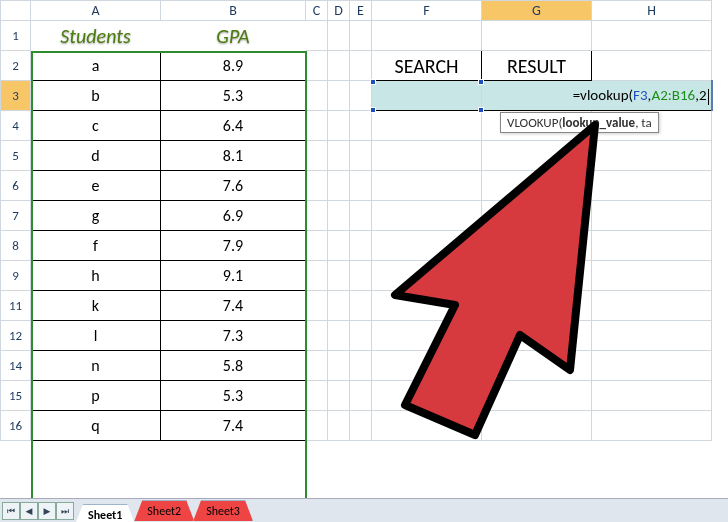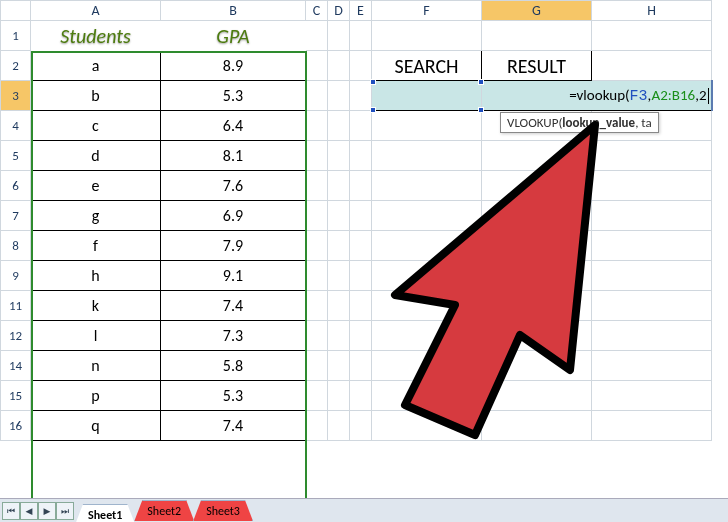--- a/index.html
+++ b/index.html
@@ -98,21 +98,21 @@
   .formularow td.fcell-right {
     border-right: 2px solid #5b7bb0 !important;
   }
   .formula-text {
     color: #000;
     font-size: 15px;
     text-align: right;
     padding-right: 2px;
     white-space: nowrap;
   }
-  .formula-text .ref1 { color: #1f4fbf; font-family: Liberation Mono, monospace; }
+  .formula-text .ref1 { color: #1f4fbf; }
   .formula-text .ref2 { color: #1a8f1a; margin-top: 12px; }
   .formula-text .cursor {
     display: inline-block;
     width: 1px; height: 16px;
     background: #000;
     vertical-align: middle;
     margin-left: 1px;
   }
   
   .corner-dot {

